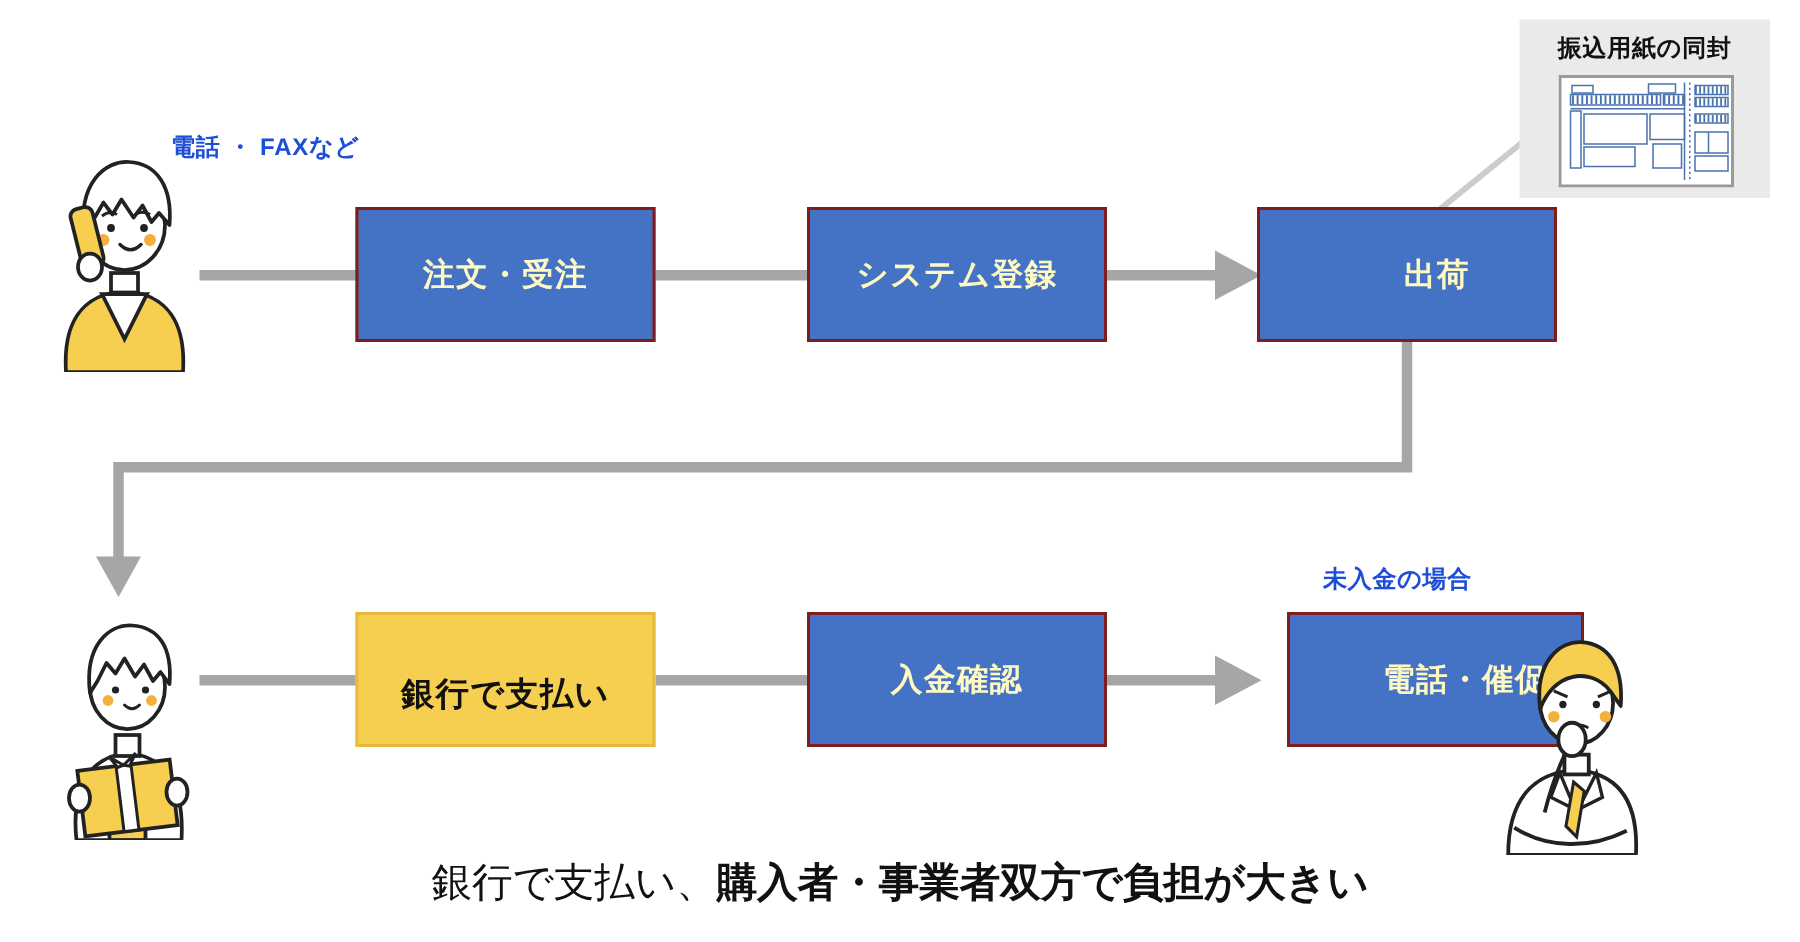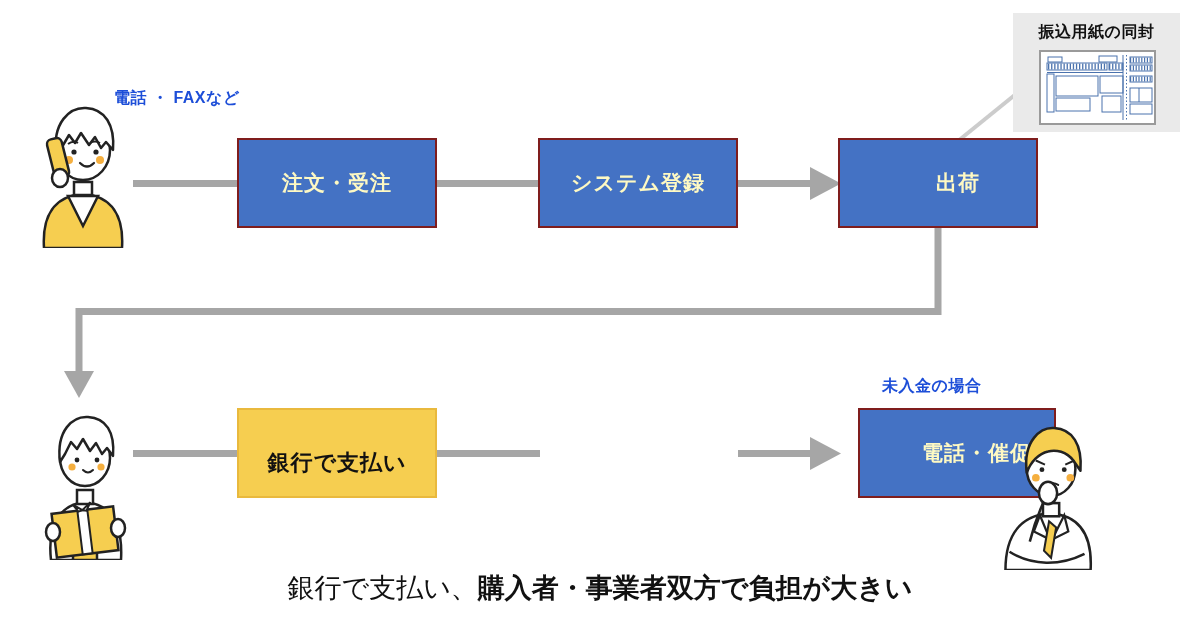--- a/index.html
+++ b/index.html
@@ -128,20 +128,23 @@
       <rect x="47" y="110" width="10" height="44" fill="#fff" stroke="#222" stroke-width="2"></rect>
       <path d="M52 110 l-9 -7 l5 8 z M52 110 l9 -7 l-5 8 z" fill="#fff" stroke="#222" stroke-width="2"></path>
     </g>
     <ellipse cx="20" cy="132" rx="7" ry="9" fill="#fff" stroke="#222" stroke-width="2.5"></ellipse>
     <ellipse cx="85" cy="128" rx="7" ry="9" fill="#fff" stroke="#222" stroke-width="2.5"></ellipse>
   </svg>
 
   <div class="box yellow r2 c1">
     <span>銀行で支払い</span>
   </div>
+  <div class="box blue r2 c2">
+    <span>入金確認</span>
+  </div>
   <div class="box blue r2 c3" style="width:198px;margin-left:20px;">
     <span>電話・催促</span>
   </div>
 
   <svg class="illu" style="left:995px;top:420px;" width="102" height="150" viewBox="0 0 100 148">
     <path d="M10 148 C10 112 26 94 54 92 C82 94 96 112 94 148 Z" fill="#fff" stroke="#222" stroke-width="2.5"></path>
     <path d="M44 94 L54 118 L38 110 Z" fill="#fff" stroke="#222" stroke-width="2.2"></path>
     <path d="M68 94 L56 118 L72 110 Z" fill="#fff" stroke="#222" stroke-width="2.2"></path>
     <path d="M53 100 l7 6 l-5 30 l-7 -7 z" fill="#F6CE50" stroke="#222" stroke-width="2"></path>
     <rect x="47" y="82" width="16" height="13" fill="#fff" stroke="#222" stroke-width="2.5"></rect>

